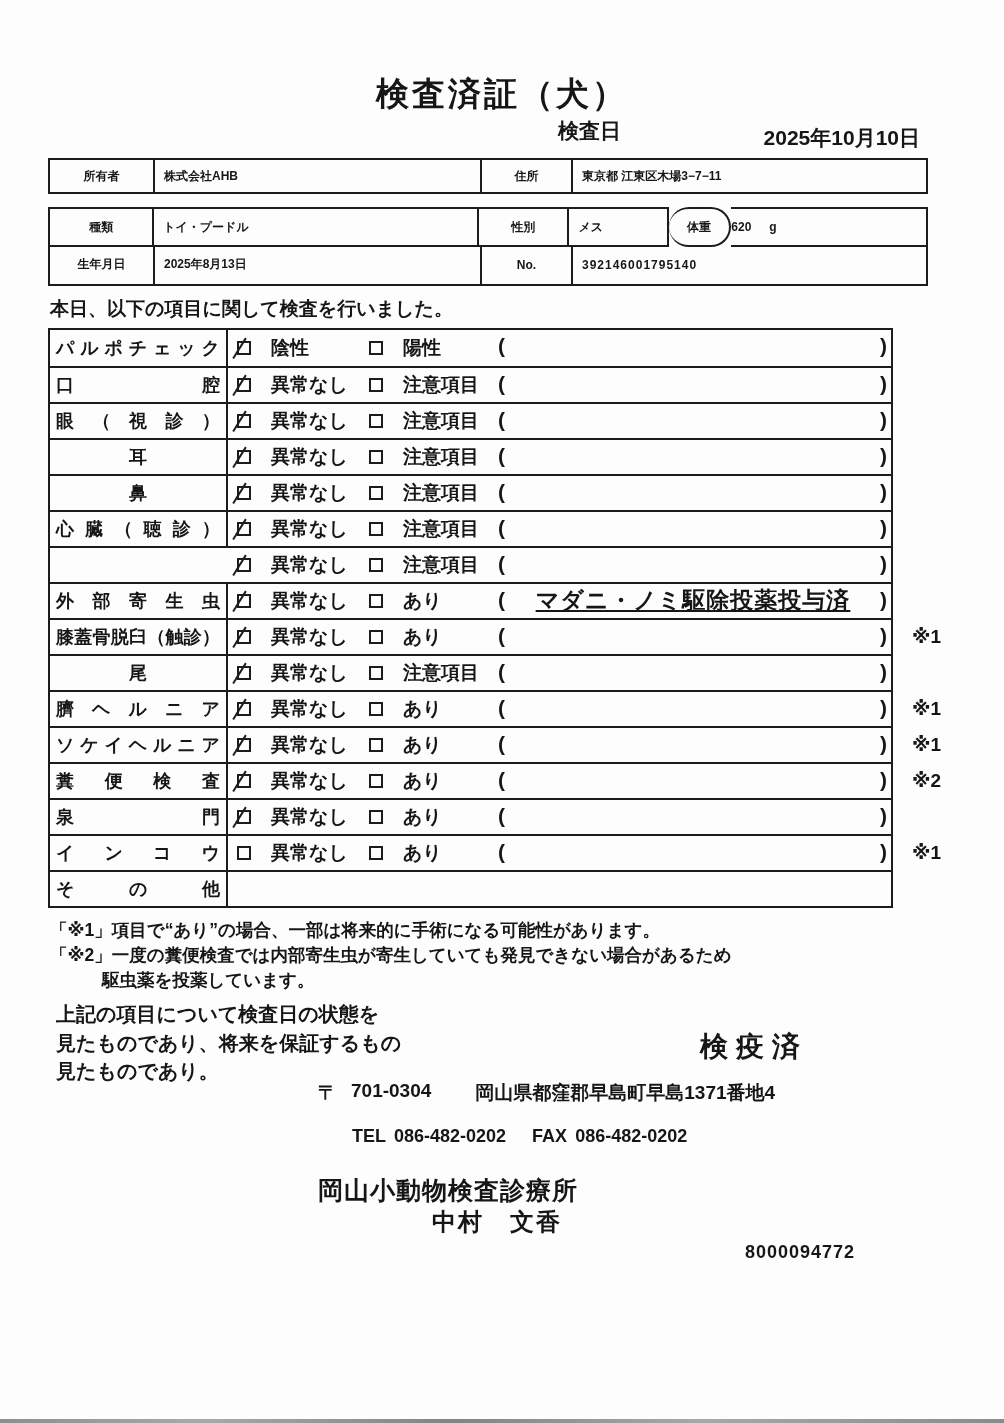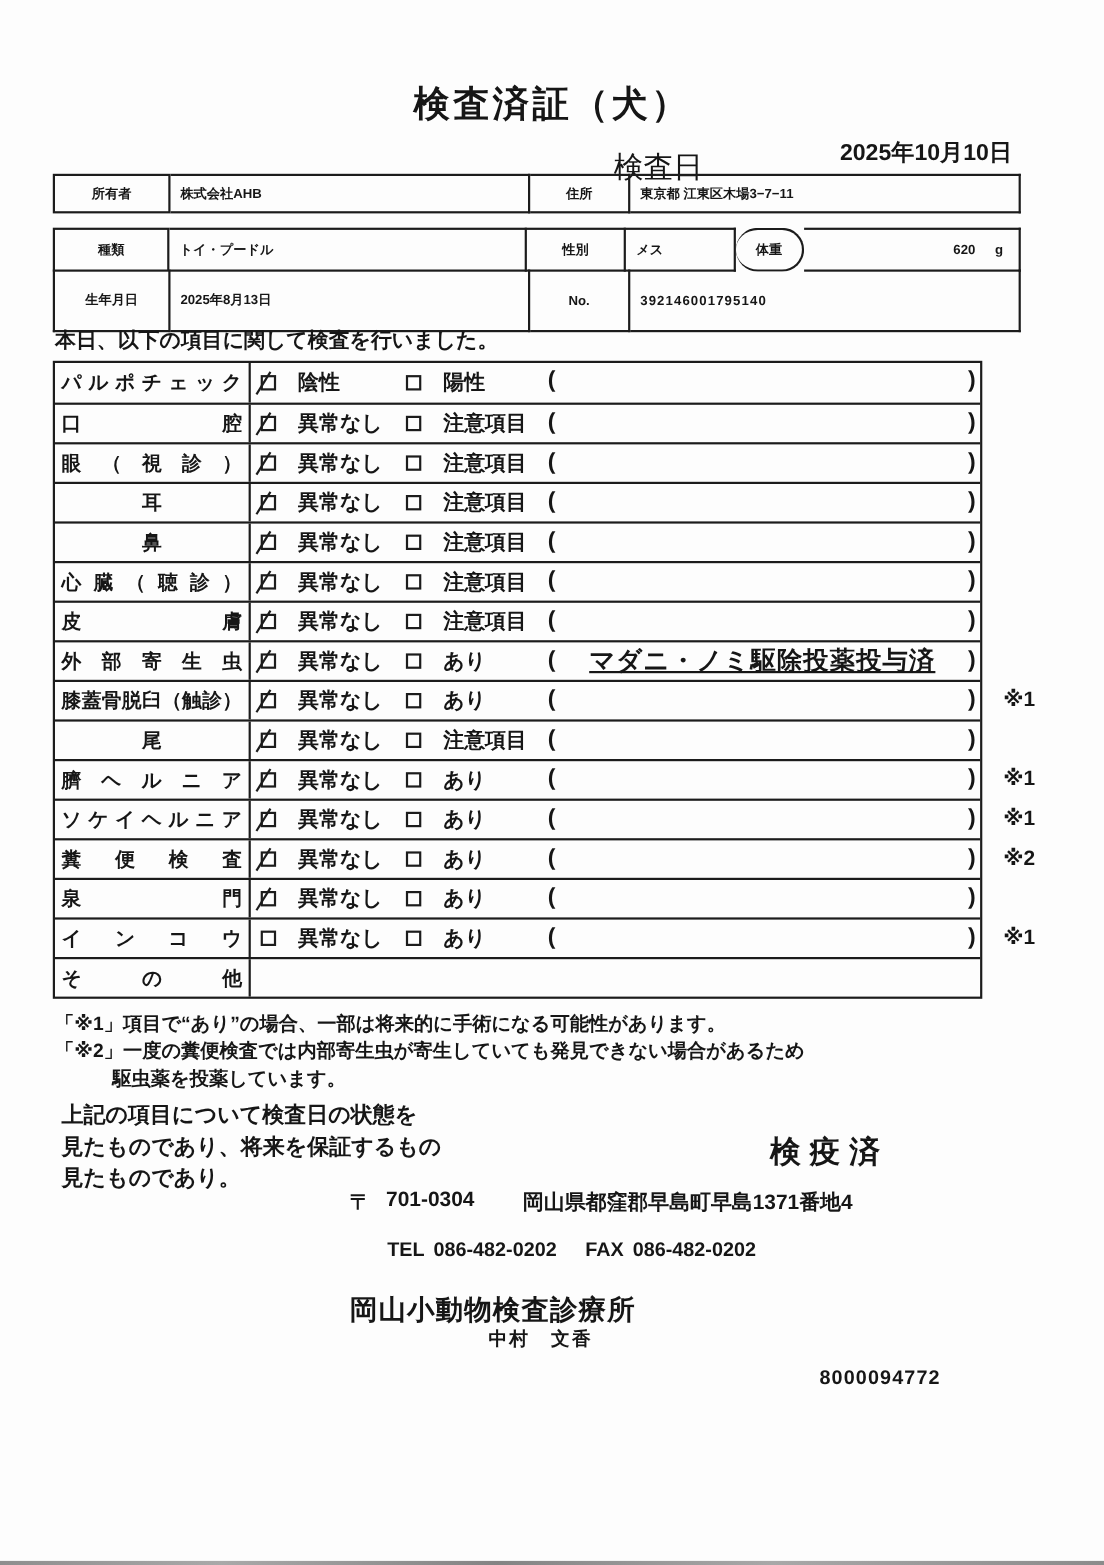--- a/index.html
+++ b/index.html
@@ -6,43 +6,43 @@
   html,body { background:#e8e8e8; }
   .page {
     position:relative; width:1004px; height:1423px; margin:0 auto;
     background:#fdfdfd; color:#161616; overflow:hidden;
     font-family:"Liberation Sans","DejaVu Sans",sans-serif;
   }
   .abs { position:absolute; }
 
   
   .doc-title { left:0; right:0; top:72px; text-align:center; font-size:33px; font-weight:700; letter-spacing:3px; }
-  .date-label { left:558px; top:134px; font-size:27px; font-weight:400; }
+  .date-label { left:558px; top:117px; font-size:21px; font-weight:700; }
   .date-value { right:84px; top:124px; font-size:21px; font-weight:600; }
 
   
   .htable { display:flex; }
   .htable .cell {
     border:2px solid #1c1c1c; display:flex; align-items:center;
     font-size:12px; font-weight:600; white-space:nowrap; overflow:hidden;
   }
   .htable .cell + .cell { border-left:none; }
   .cell.lab { justify-content:center; }
   .cell.val { padding-left:9px; }
   .t1 { left:48px; top:158px; width:880px; height:36px; }
   .t2a { left:48px; top:207px; width:880px; height:40px; }
-  .t2b { left:48px; top:245px; width:880px; height:57px; }
+  .t2b { left:48px; top:245px; width:880px; height:41px; }
   .t2b .cell { border-top:none; }
   .w-lab1 { width:107px; }
   .w-val1 { width:327px; }
   .w-lab2 { width:91px; }
   .w-val2 { width:355px; }
   .w-sex  { width:100px; }
   .w-wlab { width:63px;border-radius:20px; }
-  .w-wval { width:198px; justify-content:flex-end; gap:18px; padding-right:14px; }
+  .w-wval { width:198px; gap:18px; padding-right:14px; }
   .no-val { font-size:22px; letter-spacing:1px; }
 
   .intro { left:50px; top:296px; font-size:19px; font-weight:600; }
 
   
   .checklist { left:48px; top:328px; width:845px; border:2px solid #1c1c1c; }
   .crow { position:relative; height:36px; }
   .crow + .crow { border-top:2px solid #1c1c1c; }
   .crow-label {
     position:absolute; left:0; top:0; bottom:0; width:178px;
@@ -75,21 +75,21 @@
 
   .disclaimer { left:56px; top:1000px; font-size:20px; font-weight:700; line-height:28.5px; }
 
   .stamp { left:700px; top:1028px; font-size:28px; font-weight:700; letter-spacing:8px; }
 
   .postal-line { left:318px; top:1080px; font-size:19px; font-weight:600; display:flex; gap:14px; white-space:nowrap; }
   .postal-line .addr { margin-left:30px; }
   .tel-line { left:352px; top:1126px; font-size:18px; font-weight:600; display:flex; gap:8px; white-space:nowrap; }
   .tel-line .fax-group { margin-left:18px; }
   .clinic-name { left:318px; top:1174px; font-size:25px; font-weight:600; letter-spacing:1px;text-align:center; }
-  .vet-name { left:444px; top:1206px; font-size:17px; font-weight:600; letter-spacing:2px; }
+  .vet-name { left:432px; top:1206px; font-size:24px; font-weight:600; letter-spacing:2px; }
   .serial { left:745px; top:1242px; font-size:18px; font-weight:600; letter-spacing:1px; }
 
   .scan-edge {
     left:0; right:0; bottom:0; height:4px;
     background:linear-gradient(90deg,#7a7a7a,#9a9a9a 20%,#6e6e6e 45%,#999 70%,#777);
     opacity:.85;
   }
 </style>
 </head>
 <body>
@@ -232,23 +232,20 @@
         <span class="cb"></span>
         <span class="opt-label">注意項目</span>
       </div>
       <span class="paren paren-open">(</span>
       <span class="paren-text"></span>
       <span class="paren paren-close">)</span>
       <span class="row-note"></span>
     </div>
 
     <div class="crow">
-      <div class="crow-label justify">
-          <span class="lt">皮膚</span>
-        </div>
       <div class="opt opt1">
         <span class="cb checked"></span>
         <span class="opt-label">異常なし</span>
       </div>
       <div class="opt opt2">
         <span class="cb"></span>
         <span class="opt-label">注意項目</span>
       </div>
       <span class="paren paren-open">(</span>
       <span class="paren-text"></span>

